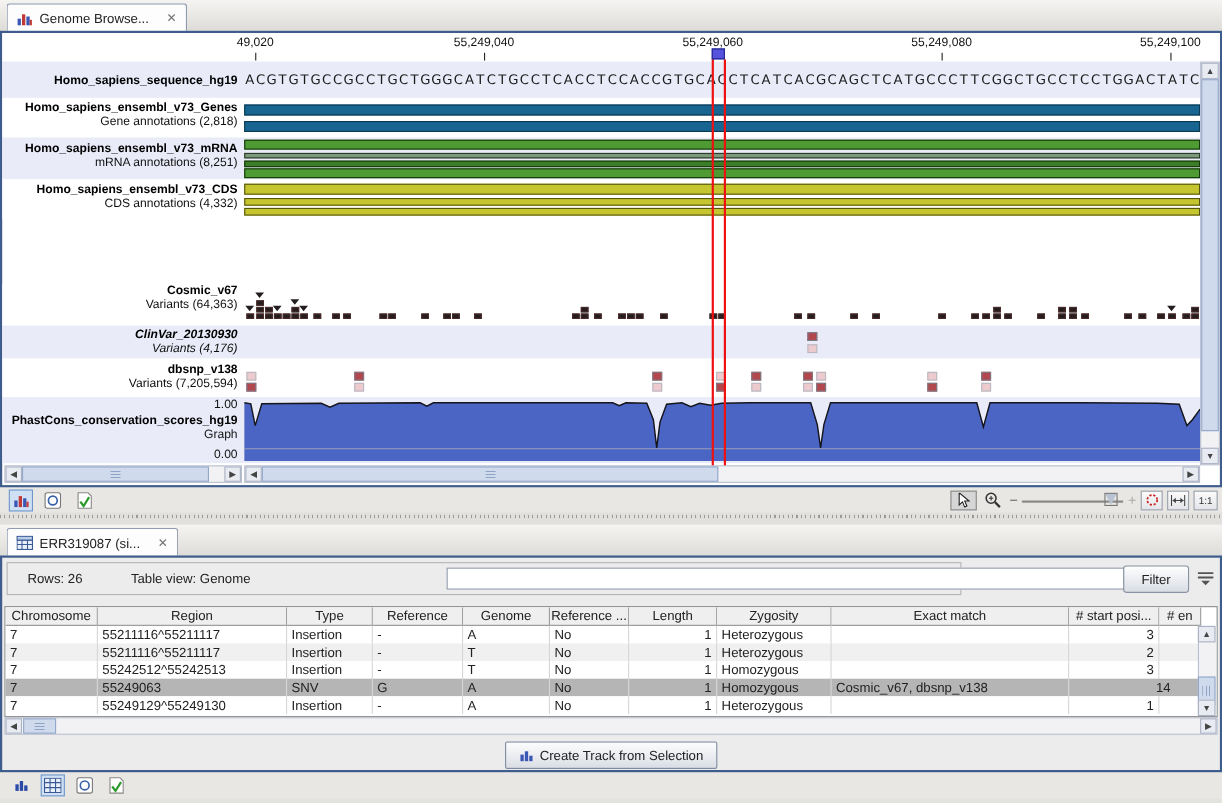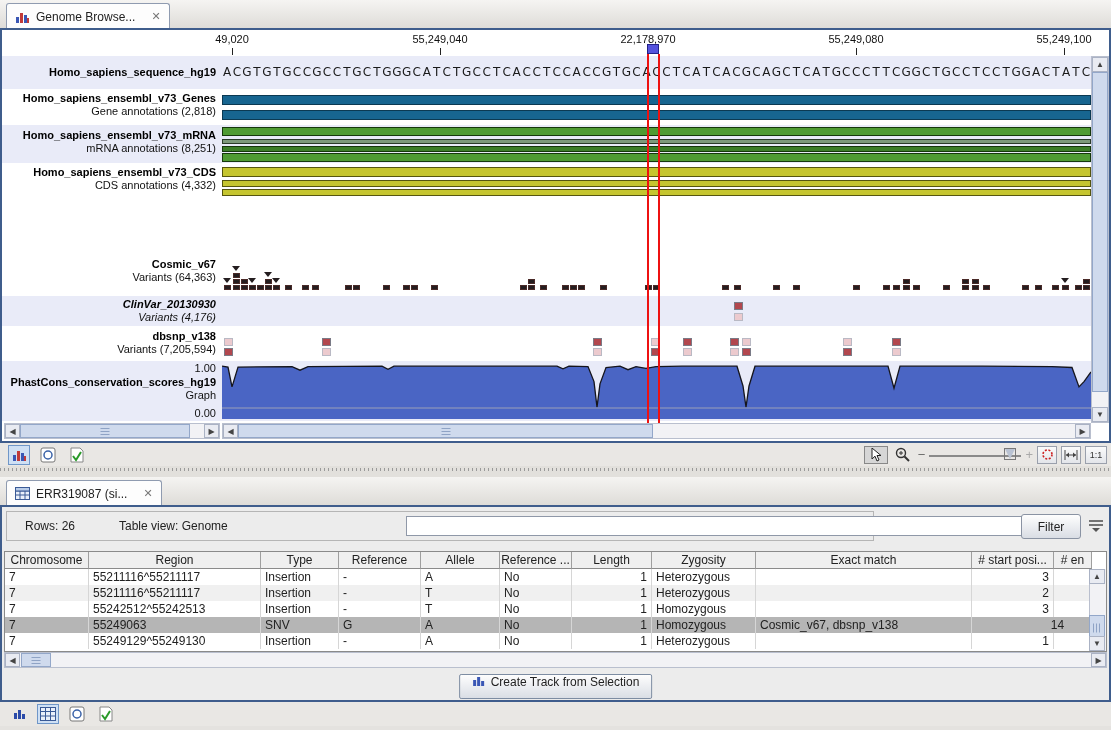--- a/index.html
+++ b/index.html
@@ -102,21 +102,21 @@
           border:1px solid #8a8a8a;box-sizing:border-box;overflow:hidden;}
   .hcell{position:absolute;top:0;height:17px;line-height:17px;background:#efefef;
          border-right:1px solid #9f9f9f;border-bottom:1px solid #8a8a8a;box-sizing:border-box;
          font-size:12px;color:#222;text-align:center;overflow:hidden;white-space:nowrap;}
   .tcell{position:absolute;height:16px;line-height:16px;font-size:12px;color:#222;
          border-right:1px solid #d6d6d6;box-sizing:border-box;padding:0 4px;overflow:hidden;white-space:nowrap;}
   #tvscroll{position:absolute;right:0;top:17px;bottom:0;width:16px;background:#f2f2f5;border-left:1px solid #b9bfce;}
   #thscroll{position:absolute;left:2px;top:145px;width:1103px;height:16px;}
   #create-btn{position:absolute;left:50%;top:167px;transform:translateX(-50%);height:23px;
               border:1px solid #7d8ca2;border-radius:2px;background:linear-gradient(#fdfdfd,#dadee5);
-              display:flex;align-items:flex-start;gap:6px;padding:0 12px;font-size:12px;color:#222;}
+              display:flex;align-items:center;gap:6px;padding:0 12px;font-size:12px;color:#222;}
   #statusbar{position:absolute;left:0;top:726px;width:1111px;height:4px;background:#e4e2df;}
   svg{display:block;}
 </style>
 </head>
 <body>
 
 <div id="app">
 
   <div class="tabbar" style="top:0">
     <div class="tab">
@@ -131,21 +131,21 @@
     </div>
   </div>
 
   <div id="view1">
 
     <div class="trk" id="ruler">
         <div class="ticklabel" style="left: 230px;">49,020</div>
         <div class="tick" style="left: 230px;"></div>
         <div class="ticklabel" style="left: 438px;">55,249,040</div>
         <div class="tick" style="left: 438px;"></div>
-        <div class="ticklabel" style="left: 646px;">22,178,970</div>
+        <div class="ticklabel" style="left: 646px;">55,249,060</div>
         <div class="tick" style="left: 646px;"></div>
         <div class="ticklabel" style="left: 854px;">55,249,080</div>
         <div class="tick" style="left: 854px;"></div>
         <div class="ticklabel" style="left: 1062px;">55,249,100</div>
         <div class="tick" style="left: 1062px;"></div>
       </div>
 
     <div class="trk lav" id="row-seq">
       <div class="lbl"><span class="tname">Homo_sapiens_sequence_hg19</span></div>
       <div class="area" id="seq-area">
@@ -531,21 +531,21 @@
         </svg>
       </div>
     </div>
 
     <div id="vtable">
       <div id="thead">
           <div class="hcell" style="left: 0px; width: 84px;">Chromosome</div>
           <div class="hcell" style="left: 84px; width: 172px;">Region</div>
           <div class="hcell" style="left: 256px; width: 78px;">Type</div>
           <div class="hcell" style="left: 334px; width: 82px;">Reference</div>
-          <div class="hcell" style="left: 416px; width: 79px;">Allele</div>
+          <div class="hcell" style="left: 416px; width: 79px;">Genome</div>
           <div class="hcell" style="left: 495px; width: 72px;">Reference ...</div>
           <div class="hcell" style="left: 567px; width: 80px;">Length</div>
           <div class="hcell" style="left: 647px; width: 104px;">Zygosity</div>
           <div class="hcell" style="left: 751px; width: 216px;">Exact match</div>
           <div class="hcell" style="left: 967px; width: 82px;"># start posi...</div>
           <div class="hcell" style="left: 1049px; width: 38px;"># en</div>
         </div>
       <div id="tbody">
           <div style="position: absolute; left: 0px; top: 17px; width: 1087px; height: 16px; background: rgb(255, 255, 255);">
             <div class="tcell" style="left: 0px; width: 84px; text-align: left;">7</div>

